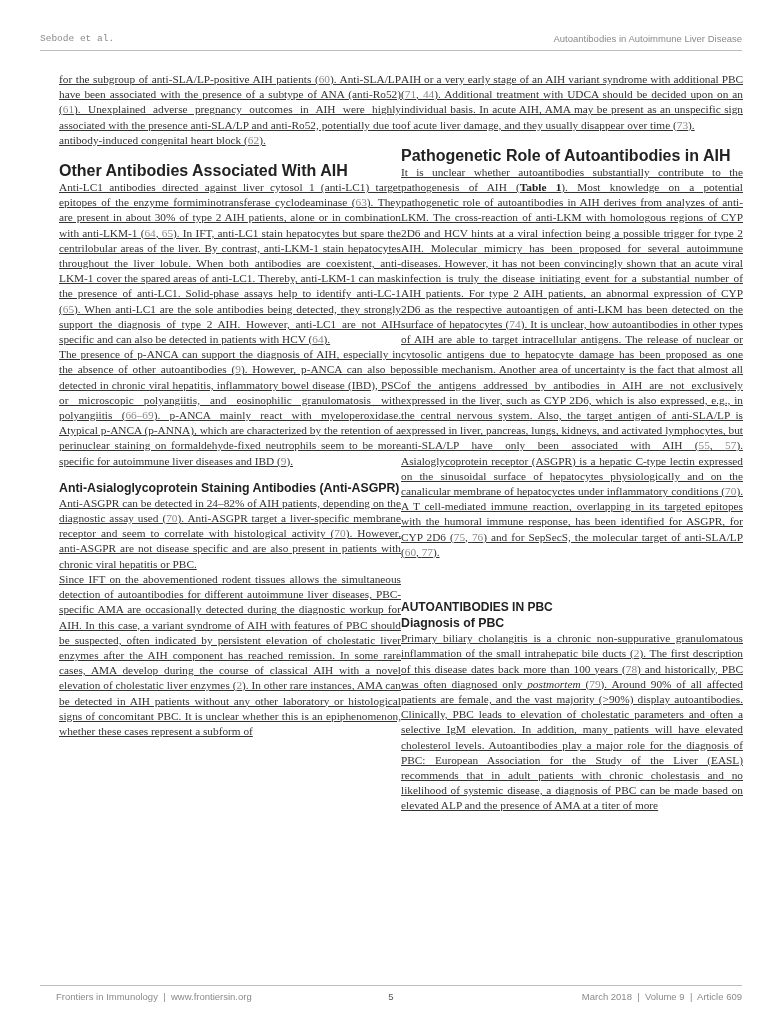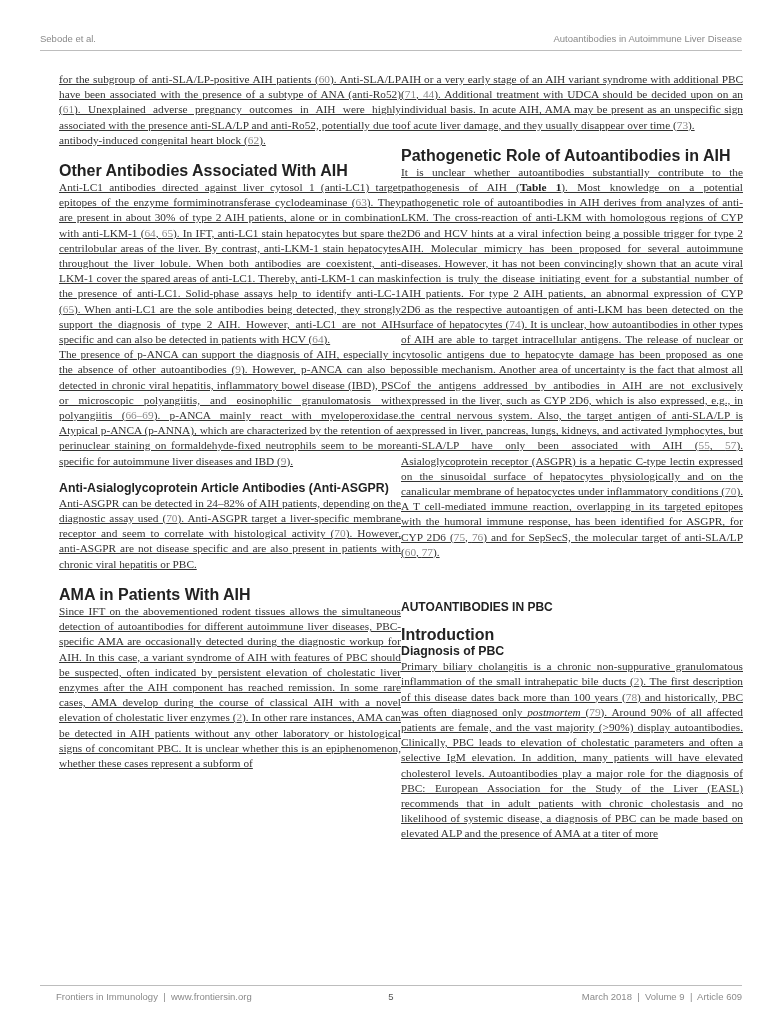--- a/index.html
+++ b/index.html
@@ -4,21 +4,21 @@
 <style>
   html, body { margin: 0; padding: 0; background: #ffffff; }
   body { width: 782px; height: 1024px; position: relative; overflow: hidden; }
   .page { position: absolute; left: 0; top: 0; width: 782px; height: 1024px; }
 
   .running-head {
     position: absolute; left: 40px; right: 40px; top: 30px; height: 20px;
     font-family: "Liberation Sans", sans-serif; font-size: 9.5px; color: #8a8a8a;
     border-bottom: 1px solid #bdbdbd;
   }
-  .running-head .left { position: absolute; left: 0; top: 3px; }
+  .running-head .left { position: absolute; left: 0; top: 3px; font-family: Liberation Mono, monospace; }
   .running-head .right { position: absolute; right: 0; top: 3px; }
 
   .col {
     position: absolute; top: 72px; width: 342px;
     font-family: "Liberation Serif", serif; font-size: 11.3px; line-height: 15.2px;
     color: #333333; text-align: justify; hyphens: auto;
   }
   .col.left { left: 59px; }
   .col.right { left: 401px; }
 
@@ -61,35 +61,33 @@
   </div>
 
   <div class="col left">
     <p>for the subgroup of anti-SLA/LP-positive AIH patients (<span class="cite">60</span>). Anti-SLA/LP have been associated with the presence of a subtype of ANA (anti-Ro52) (<span class="cite">61</span>). Unexplained adverse pregnancy outcomes in AIH were highly associated with the presence anti-SLA/LP and anti-Ro52, potentially due to antibody-induced congenital heart block (<span class="cite">62</span>).</p>
 
     <h2 class="sec">Other Antibodies Associated With AIH</h2>
     <p>Anti-LC1 antibodies directed against liver cytosol 1 (anti-LC1) target epitopes of the enzyme formiminotransferase cyclodeaminase (<span class="cite">63</span>). They are present in about 30% of type 2 AIH patients, alone or in combination with anti-LKM-1 (<span class="cite">64</span>, <span class="cite">65</span>). In IFT, anti-LC1 stain hepatocytes but spare the centrilobular areas of the liver. By contrast, anti-LKM-1 stain hepatocytes throughout the liver lobule. When both antibodies are coexistent, anti-LKM-1 cover the spared areas of anti-LC1. Thereby, anti-LKM-1 can mask the presence of anti-LC1. Solid-phase assays help to identify anti-LC-1 (<span class="cite">65</span>). When anti-LC1 are the sole antibodies being detected, they strongly support the diagnosis of type 2 AIH. However, anti-LC1 are not AIH specific and can also be detected in patients with HCV (<span class="cite">64</span>).</p>
 
     <p>The presence of p-ANCA can support the diagnosis of AIH, especially in the absence of other autoantibodies (<span class="cite">9</span>). However, p-ANCA can also be detected in chronic viral hepatitis, inflammatory bowel disease (IBD), PSC or microscopic polyangiitis, and eosinophilic granulomatosis with polyangiitis (<span class="cite">66–69</span>). p-ANCA mainly react with myeloperoxidase. Atypical p-ANCA (p-ANNA), which are characterized by the retention of a perinuclear staining on formaldehyde-fixed neutrophils seem to be more specific for autoimmune liver diseases and IBD (<span class="cite">9</span>).</p>
 
-    <h3 class="sub spaced">Anti-Asialoglycoprotein Article Antibodies (Anti-ASGPR)</h3>
+    <h3 class="sub spaced">Anti-Asialoglycoprotein Staining Antibodies (Anti-ASGPR)</h3>
     <p>Anti-ASGPR can be detected in 24–82% of AIH patients, depending on the diagnostic assay used (<span class="cite">70</span>). Anti-ASGPR target a liver-specific membrane receptor and seem to correlate with histological activity (<span class="cite">70</span>). However, anti-ASGPR are not disease specific and are also present in patients with chronic viral hepatitis or PBC.</p>
 
-    <h2 class="sec">AMA in Patients With AIH</h2>
     <p>Since IFT on the abovementioned rodent tissues allows the simultaneous detection of autoantibodies for different autoimmune liver diseases, PBC-specific AMA are occasionally detected during the diagnostic workup for AIH. In this case, a variant syndrome of AIH with features of PBC should be suspected, often indicated by persistent elevation of cholestatic liver enzymes after the AIH component has reached remission. In some rare cases, AMA develop during the course of classical AIH with a novel elevation of cholestatic liver enzymes (<span class="cite">2</span>). In other rare instances, AMA can be detected in AIH patients without any other laboratory or histological signs of concomitant PBC. It is unclear whether this is an epiphenomenon, whether these cases represent a subform of</p>
   </div>
 
   <div class="col right">
     <p>AIH or a very early stage of an AIH variant syndrome with additional PBC (<span class="cite">71</span>, <span class="cite">44</span>). Additional treatment with UDCA should be decided upon on an individual basis. In acute AIH, AMA may be present as an unspecific sign of acute liver damage, and they usually disappear over time (<span class="cite">73</span>).</p>
 
     <h2 class="sec">Pathogenetic Role of Autoantibodies in AIH</h2>
     <p>It is unclear whether autoantibodies substantially contribute to the pathogenesis of AIH (<b class="tbl">Table 1</b>). Most knowledge on a potential pathogenetic role of autoantibodies in AIH derives from analyzes of anti-LKM. The cross-reaction of anti-LKM with homologous regions of CYP 2D6 and HCV hints at a viral infection being a possible trigger for type 2 AIH. Molecular mimicry has been proposed for several autoimmune diseases. However, it has not been convincingly shown that an acute viral infection is truly the disease initiating event for a substantial number of AIH patients. For type 2 AIH patients, an abnormal expression of CYP 2D6 as the respective autoantigen of anti-LKM has been detected on the surface of hepatocytes (<span class="cite">74</span>). It is unclear, how autoantibodies in other types of AIH are able to target intracellular antigens. The release of nuclear or cytosolic antigens due to hepatocyte damage has been proposed as one possible mechanism. Another area of uncertainty is the fact that almost all of the antigens addressed by antibodies in AIH are not exclusively expressed in the liver, such as CYP 2D6, which is also expressed, e.g., in the central nervous system. Also, the target antigen of anti-SLA/LP is expressed in liver, pancreas, lungs, kidneys, and activated lymphocytes, but anti-SLA/LP have only been associated with AIH (<span class="cite">55</span>, <span class="cite">57</span>). Asialoglycoprotein receptor (ASGPR) is a hepatic C-type lectin expressed on the sinusoidal surface of hepatocytes physiologically and on the canalicular membrane of hepatocyctes under inflammatory conditions (<span class="cite">70</span>). A T cell-mediated immune reaction, overlapping in its targeted epitopes with the humoral immune response, has been identified for ASGPR, for CYP 2D6 (<span class="cite">75</span>, <span class="cite">76</span>) and for SepSecS, the molecular target of anti-SLA/LP (<span class="cite">60</span>, <span class="cite">77</span>).</p>
 
     <h2 class="major">AUTOANTIBODIES IN PBC</h2>
-    <h2 class="sec tight">Introduction</h2>
     <h3 class="sub">Diagnosis of PBC</h3>
     <p>Primary biliary cholangitis is a chronic non-suppurative granulomatous inflammation of the small intrahepatic bile ducts (<span class="cite">2</span>). The first description of this disease dates back more than 100 years (<span class="cite">78</span>) and historically, PBC was often diagnosed only <i>postmortem</i> (<span class="cite">79</span>). Around 90% of all affected patients are female, and the vast majority (&gt;90%) display autoantibodies. Clinically, PBC leads to elevation of cholestatic parameters and often a selective IgM elevation. In addition, many patients will have elevated cholesterol levels. Autoantibodies play a major role for the diagnosis of PBC: European Association for the Study of the Liver (EASL) recommends that in adult patients with chronic cholestasis and no likelihood of systemic disease, a diagnosis of PBC can be made based on elevated ALP and the presence of AMA at a titer of more</p>
   </div>
 
   <div class="footer">
     <span class="left">
       <span>Frontiers in Immunology</span>
       &nbsp;<span>|</span>&nbsp;
       <span>www.frontiersin.org</span>
     </span>

